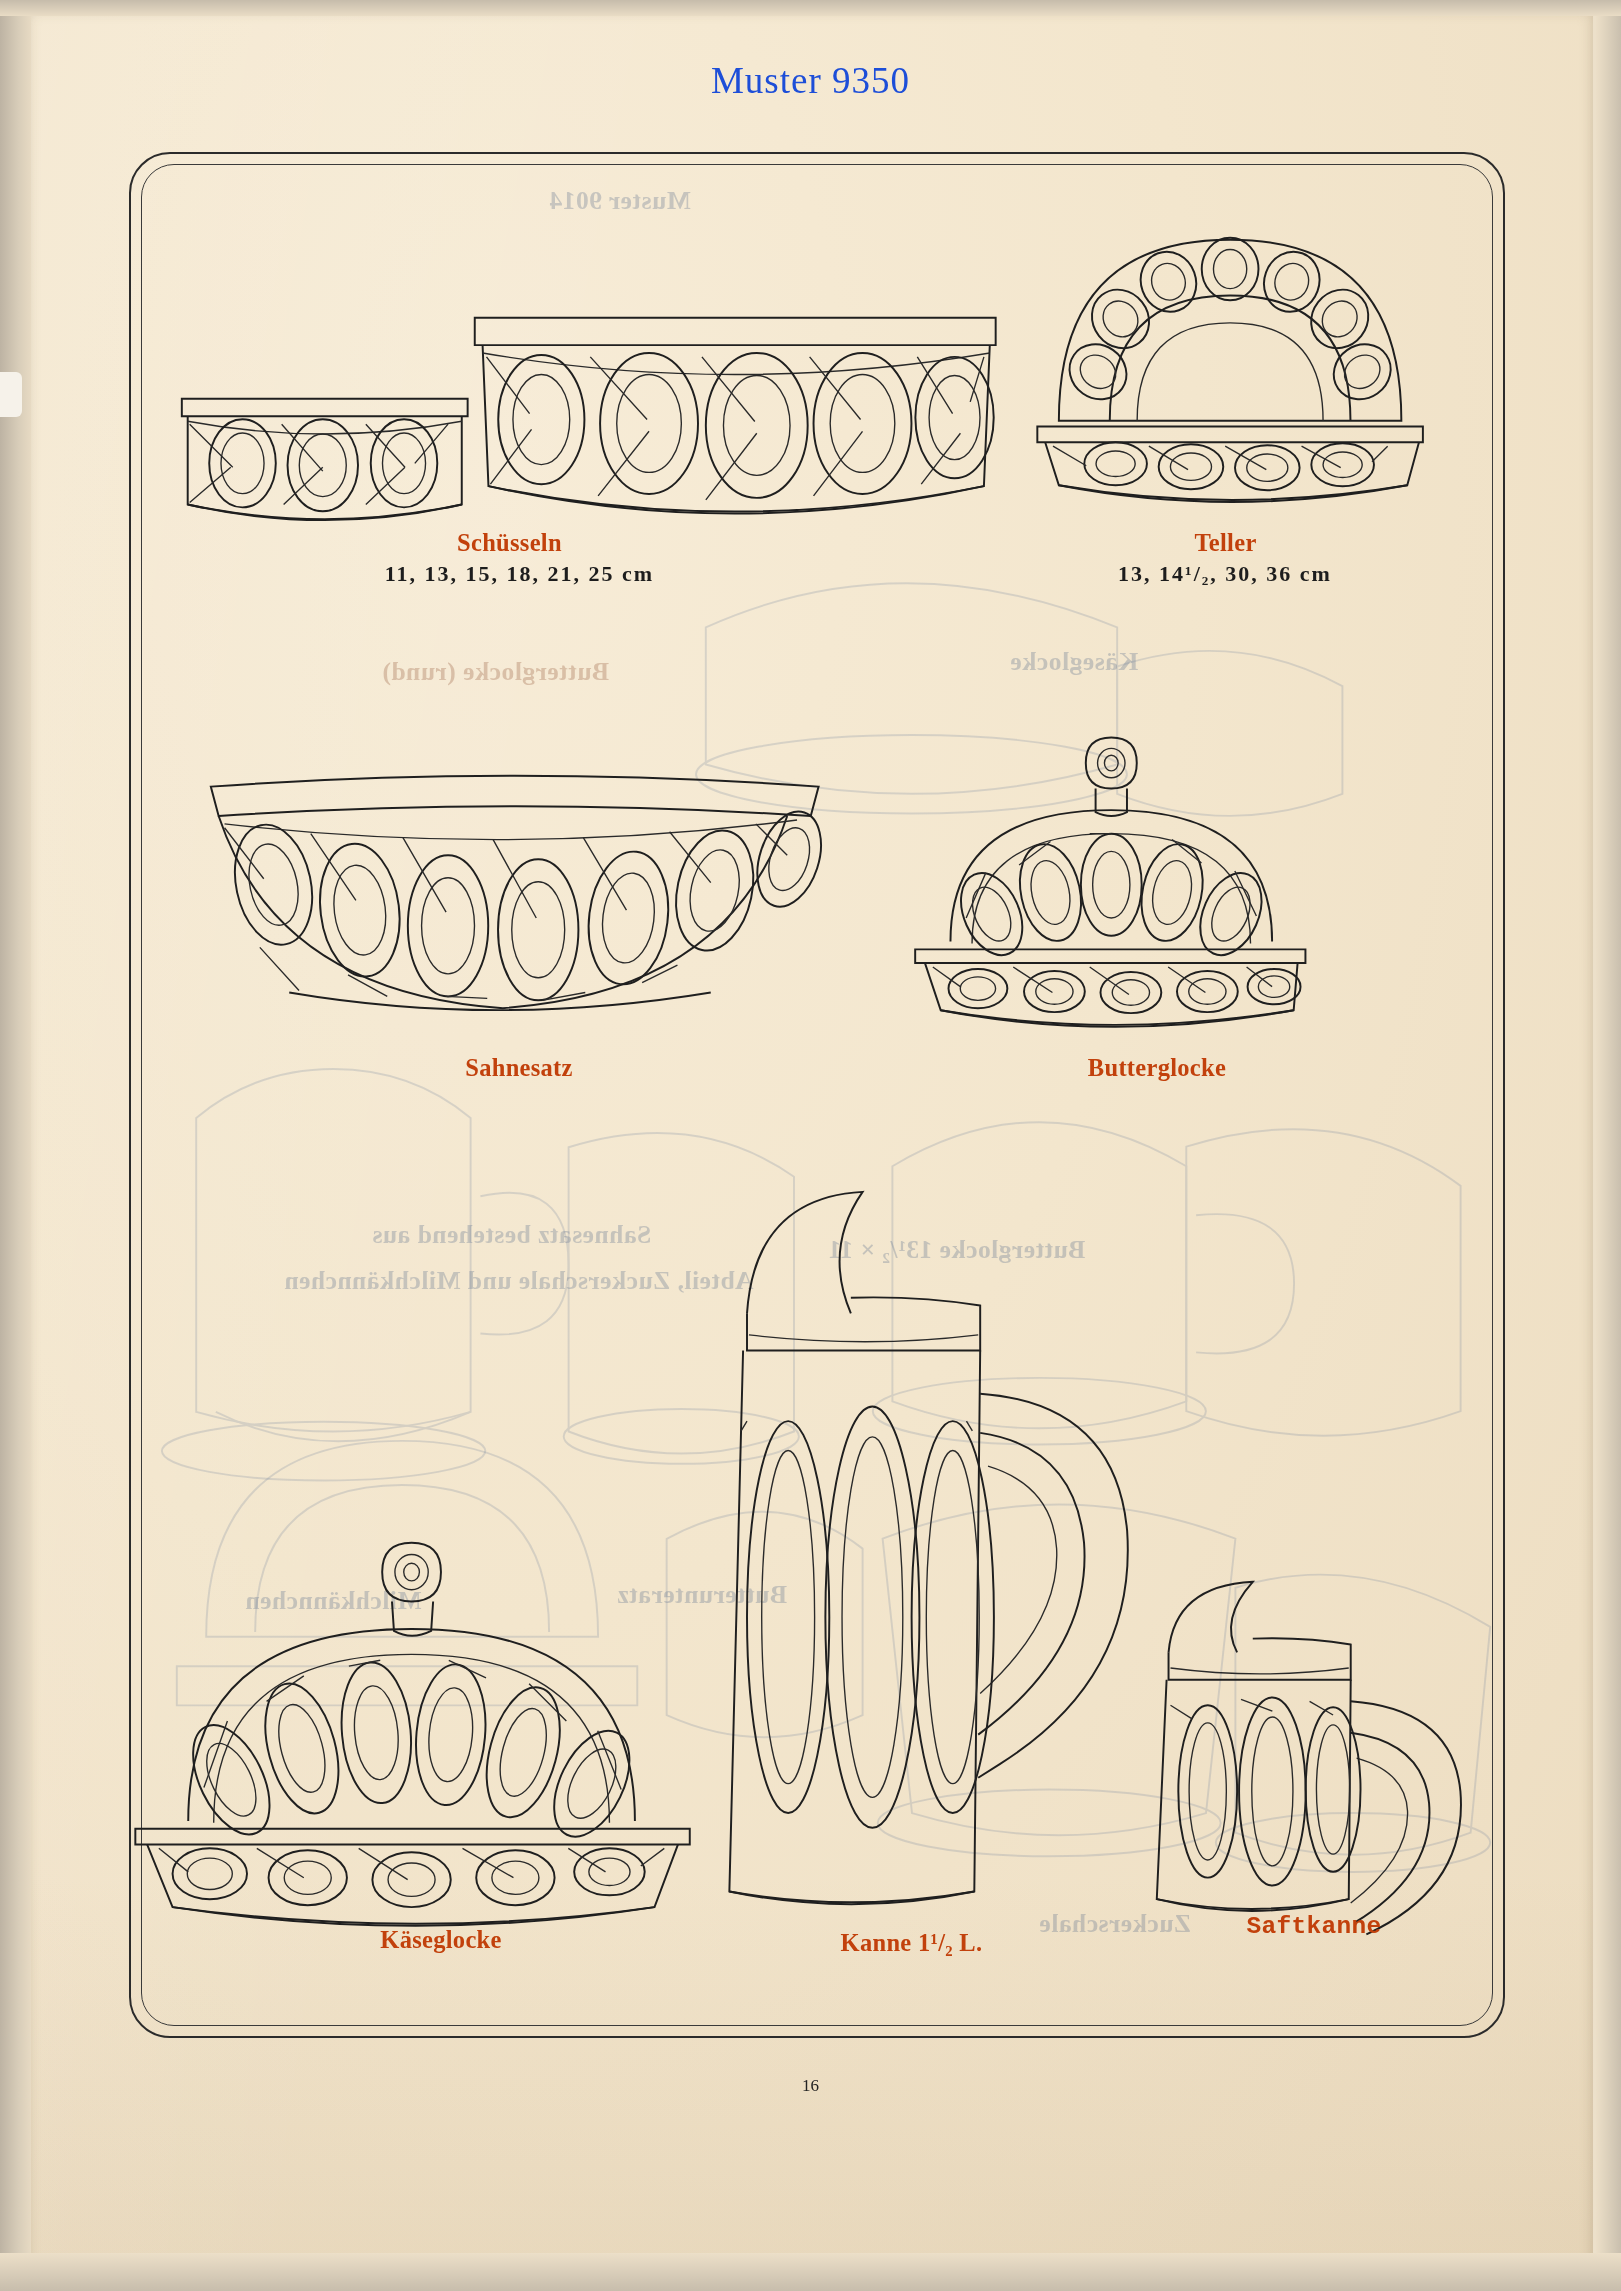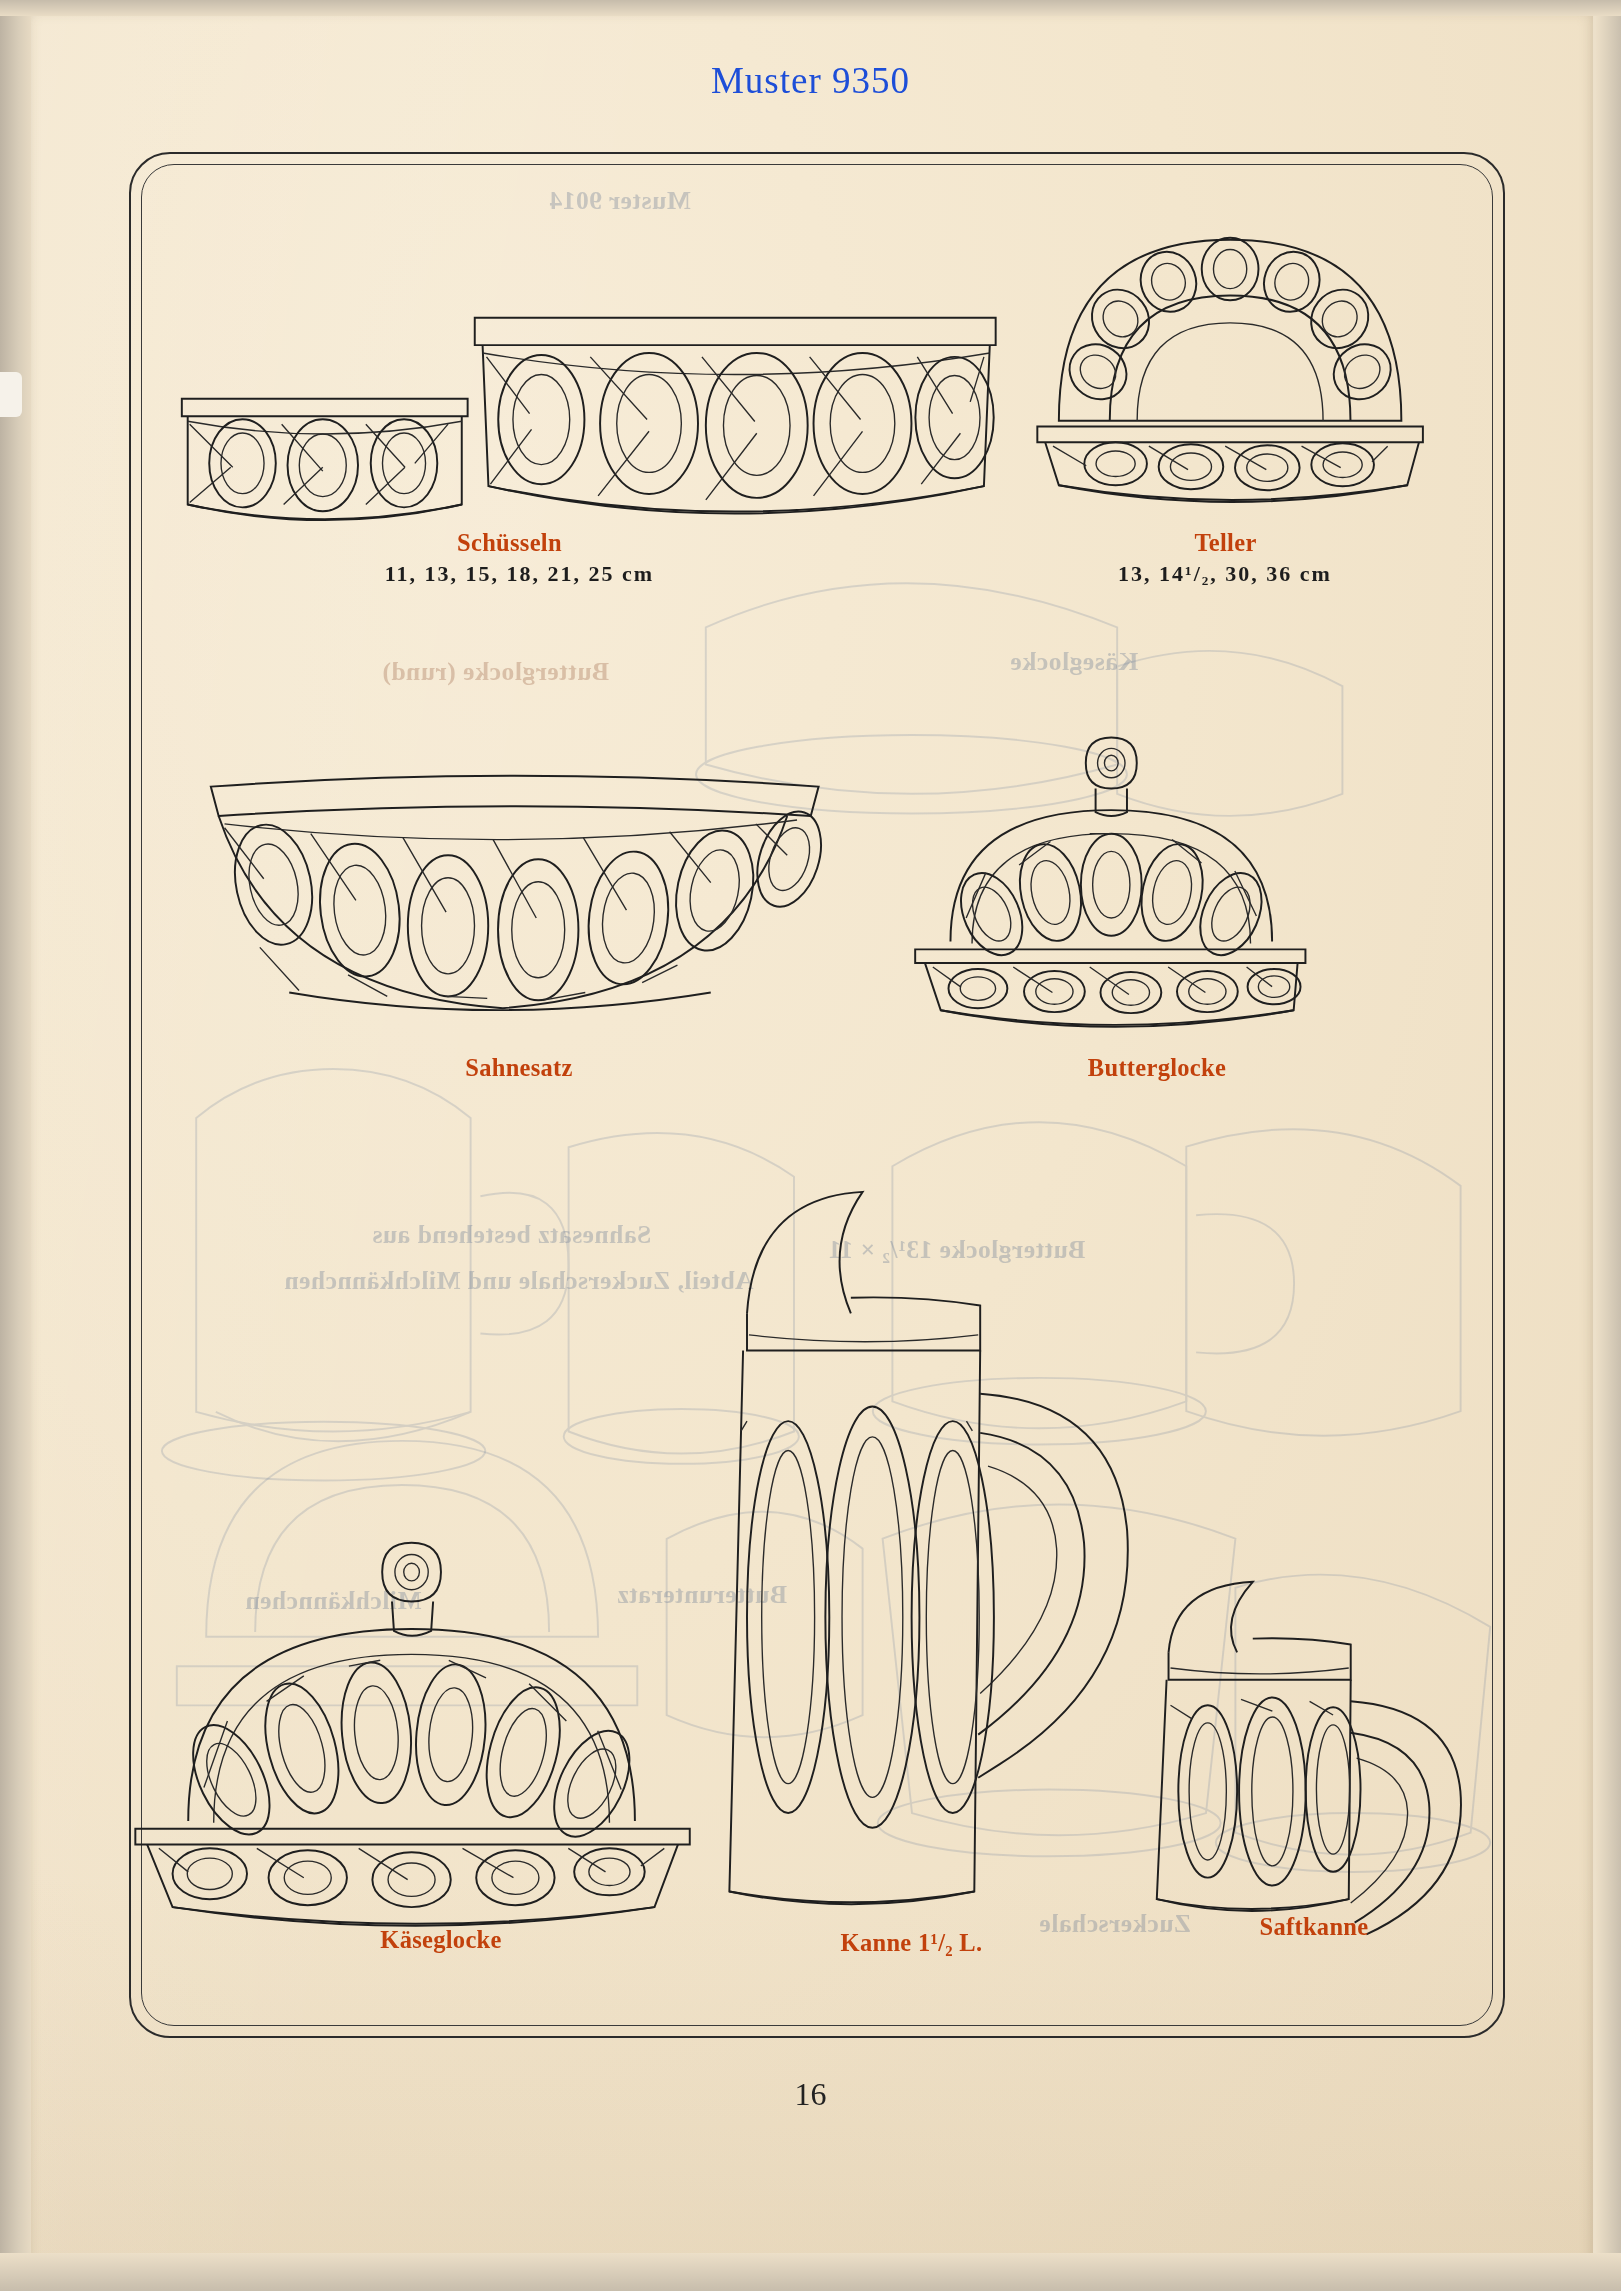--- a/index.html
+++ b/index.html
@@ -109,21 +109,21 @@
     color: #1d1d1d;
     font-weight: bold;
     font-size: 22px;
     letter-spacing: 2px;
   }
   .pagenum {
     position: absolute;
     left: 0; right: 0;
     top: 2076px;
     text-align: center;
-    font-size: 32px;
+    font-size: 17px;
     color: #222;
   }
 
   
   .ghost {
     position: absolute;
     color: rgba(90, 110, 140, 0.30);
     font-weight: bold;
     font-size: 25.5px;
     transform: scaleX(-1);
@@ -431,17 +431,17 @@
     <g>
       <ellipse class="ln" cx="62" cy="238" rx="30" ry="88"></ellipse>
       <ellipse class="ln-thin" cx="62" cy="238" rx="19" ry="70"></ellipse>
       <ellipse class="ln" cx="128" cy="238" rx="34" ry="96"></ellipse>
       <ellipse class="ln-thin" cx="128" cy="238" rx="21" ry="76"></ellipse>
       <ellipse class="ln" cx="190" cy="236" rx="28" ry="84"></ellipse>
       <ellipse class="ln-thin" cx="190" cy="236" rx="17" ry="66"></ellipse>
     </g>
     <path class="ln-thin" d="M24 150 L46 164 M96 144 L128 156 M166 146 L190 160"></path>
   </svg>
-  <div class="caption" style="left:1157px; top:1913px; width:314px;">Saftkanne</div>
+  <div class="caption" style="left:1157px; top:1913px; width:314px;font-family:Liberation Mono, monospace;">Saftkanne</div>
 
   <div class="pagenum">16</div>
 </div>
 
 
 </body></html>

